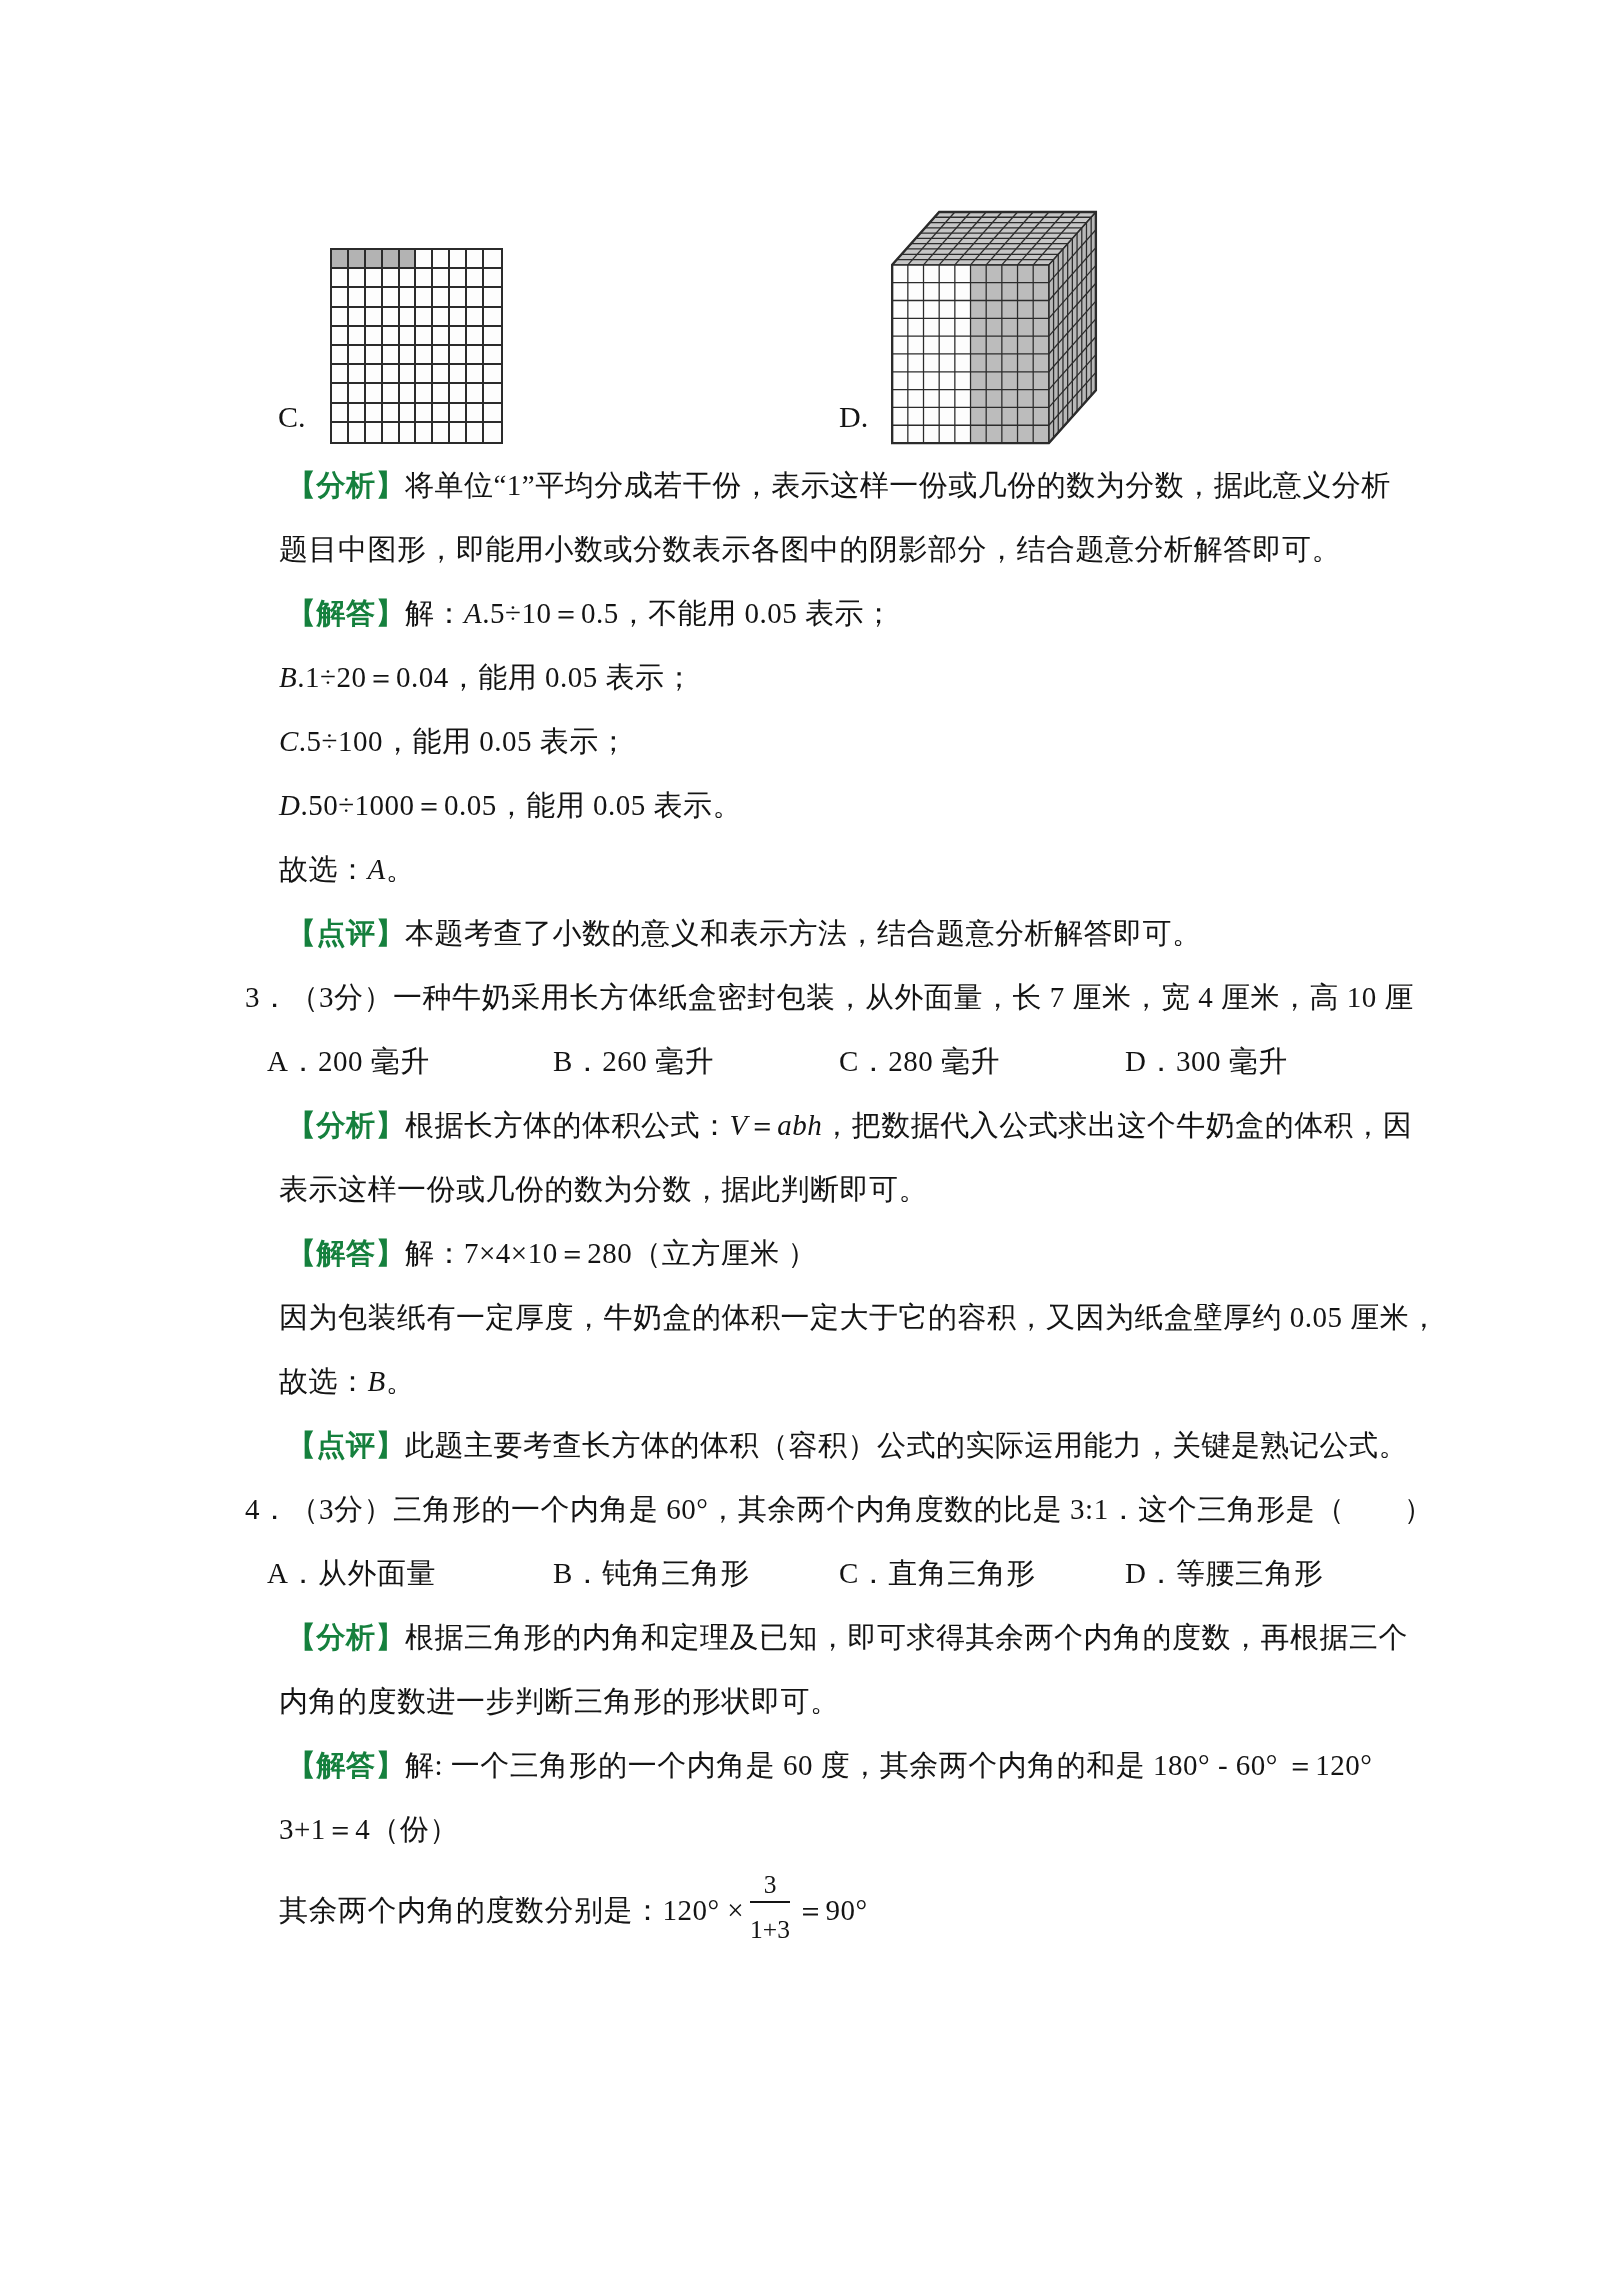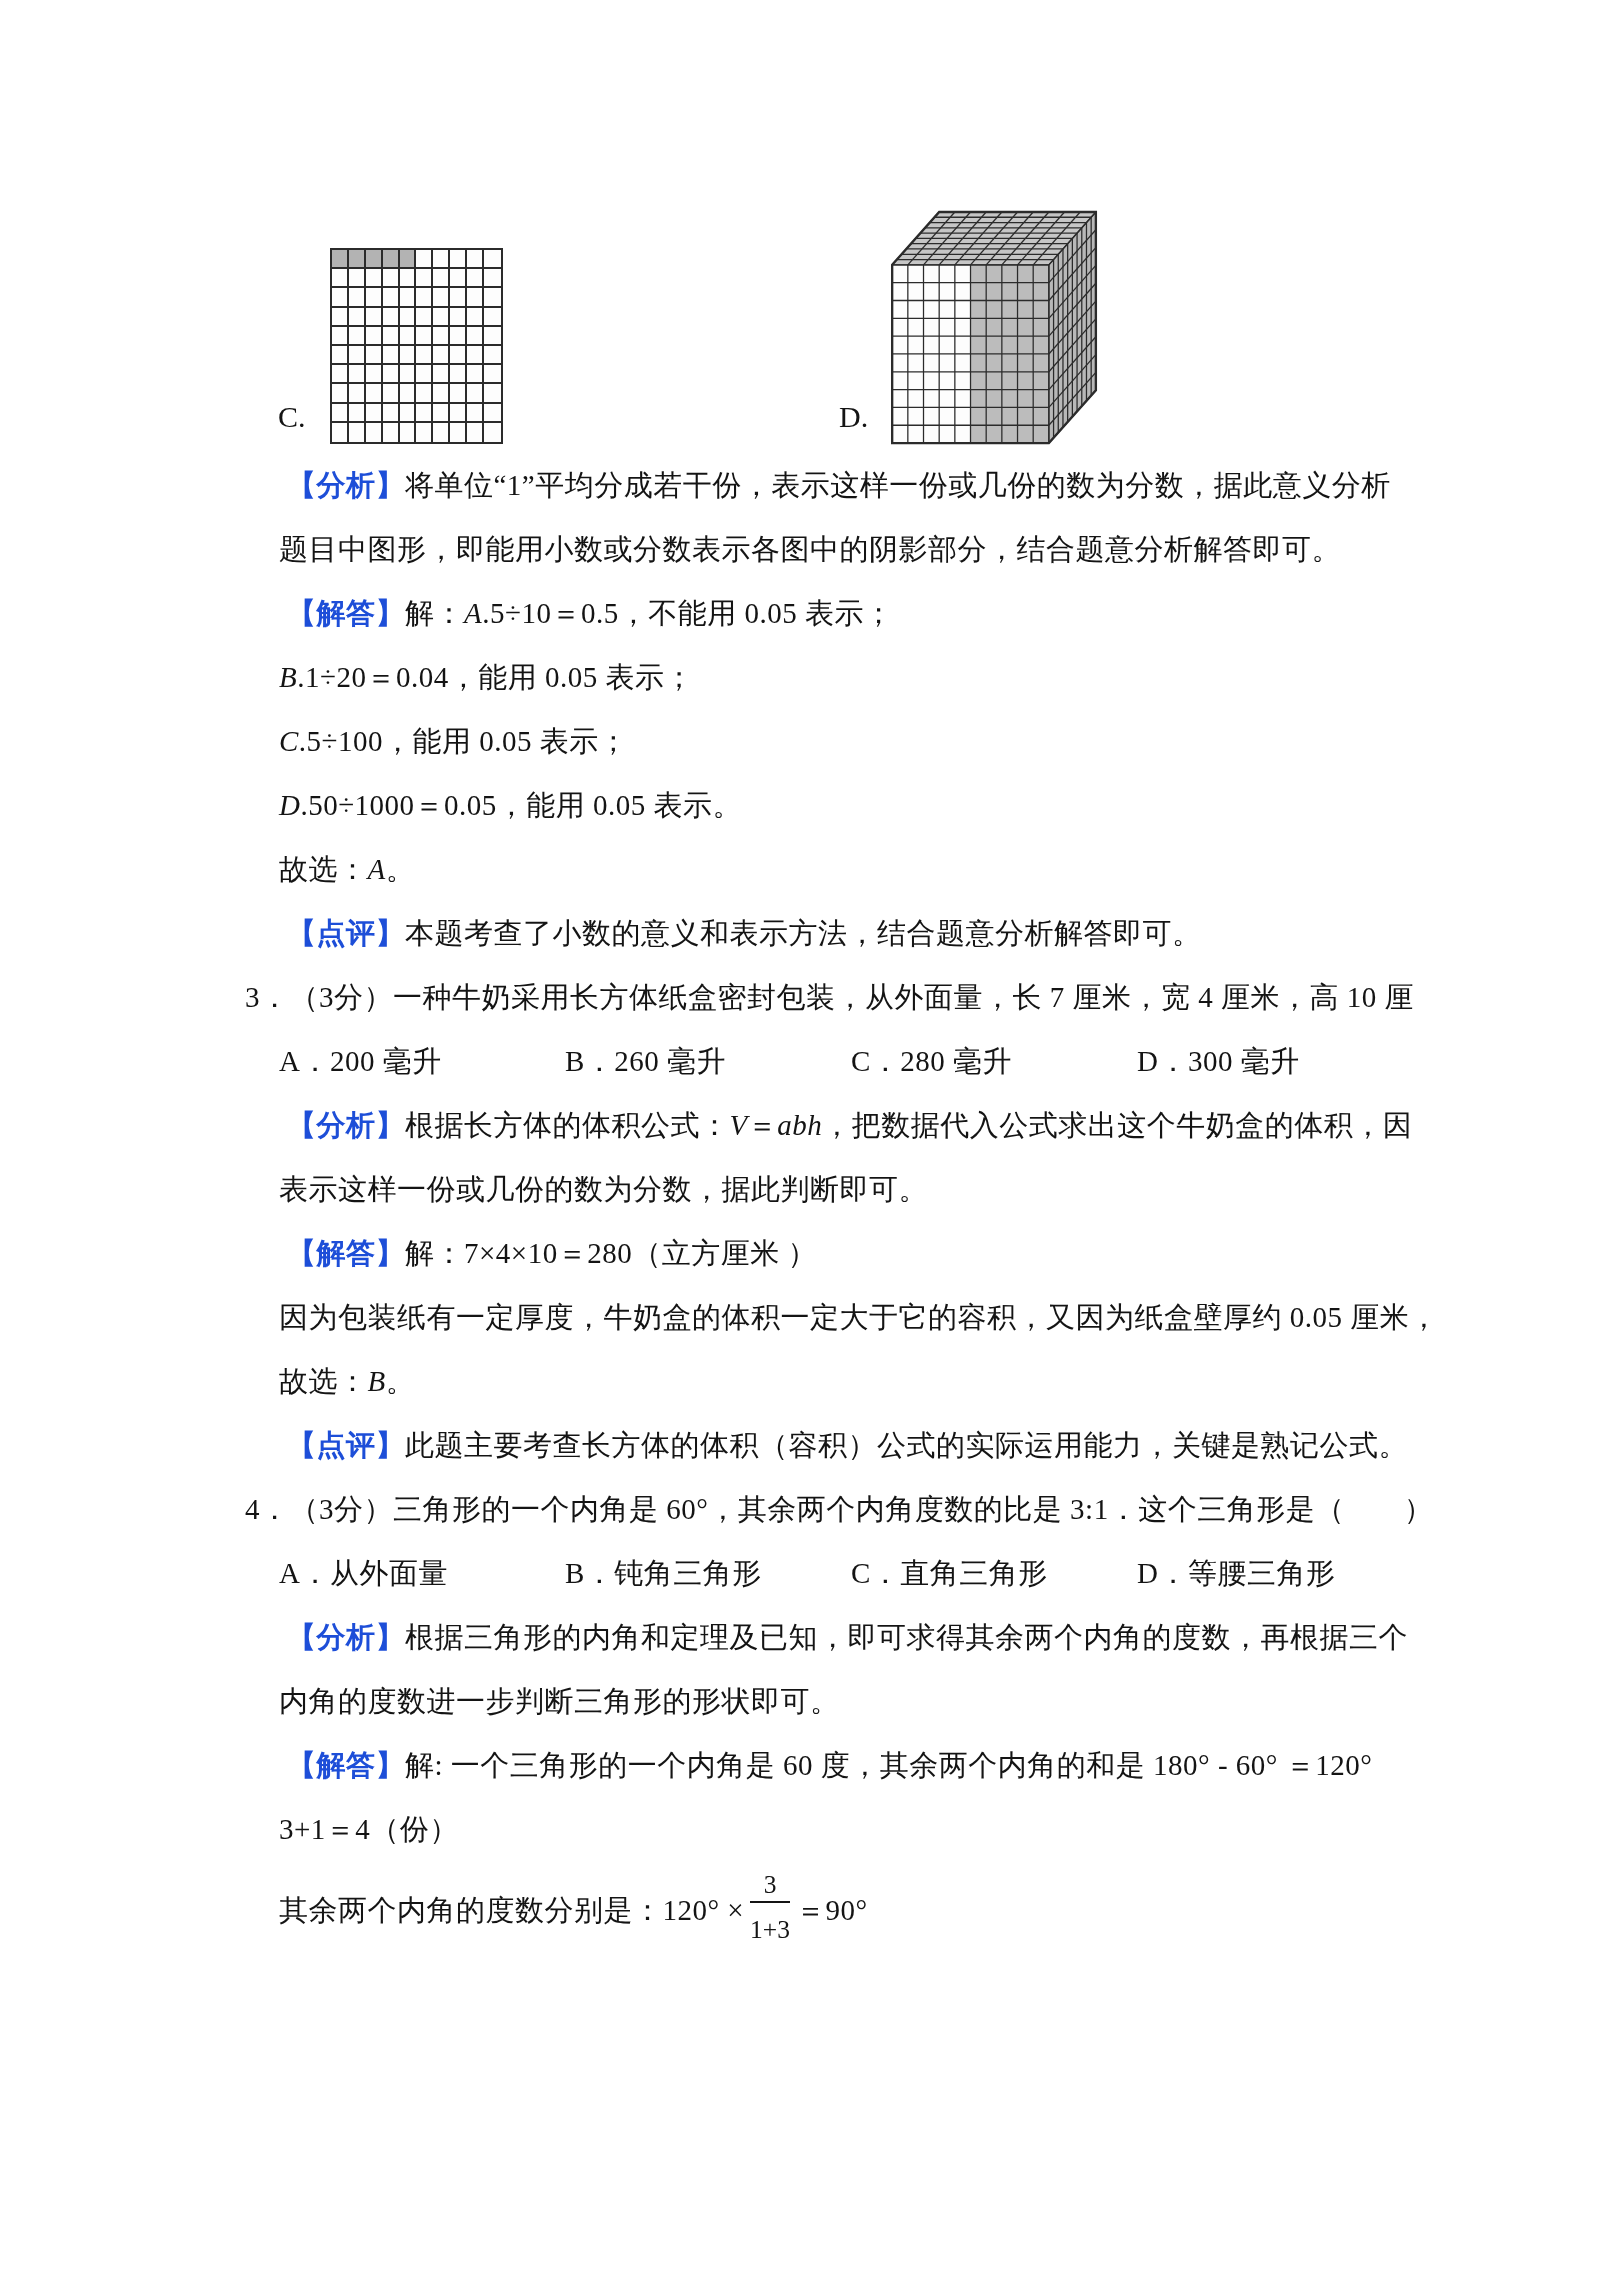--- a/index.html
+++ b/index.html
@@ -30,23 +30,23 @@
   .fig-label-d{left:839px;top:400px;}
   
   .text-area{position:absolute;left:245px;top:453px;width:1264px;}
   .line{
     height:64px;line-height:64px;font-size:29px;white-space:nowrap;
     letter-spacing:0.5px;
   }
   .line.indent-body{margin-left:34px;}
   .line.indent-label{margin-left:42px;}
   .line.indent-question{margin-left:0;}
-  .line.indent-options{margin-left:34px;}
+  .line.indent-options{margin-left:22px;}
   .line.tall{height:98px;line-height:98px;}
-  .lab{color:#1d4ed8;font-weight:bold;}
+  .lab{color:#15803d;font-weight:bold;}
   .it{font-style:italic;font-family:"Liberation Serif",serif;}
   .opt{display:inline-block;}
   .opt.w{width:286px;}
   .frac{
     display:inline-block;vertical-align:-17.6px;text-align:center;
     font-size:25.5px;line-height:1.15;letter-spacing:0;margin:0 5.9px;
   }
   .frac .num{border-bottom:2px solid #141414;padding:0 7.8px 1px 7.8px;}
   .frac .den{padding-top:12px;}
 </style>

